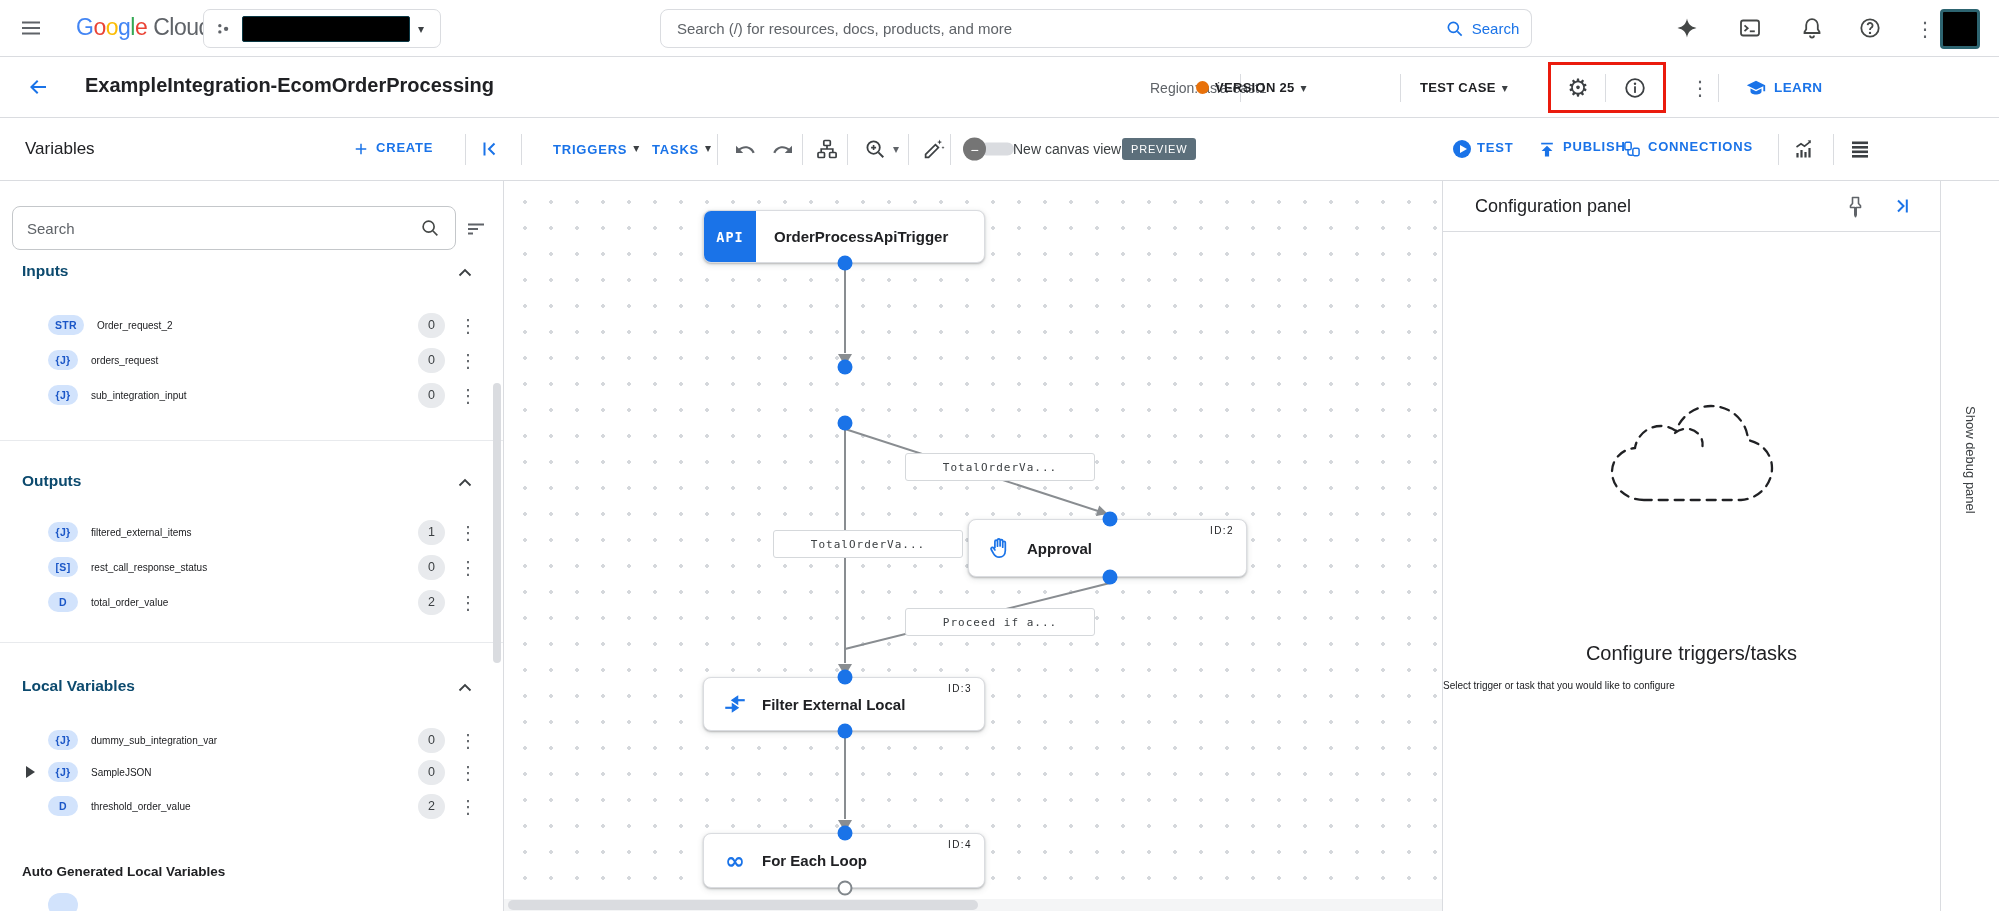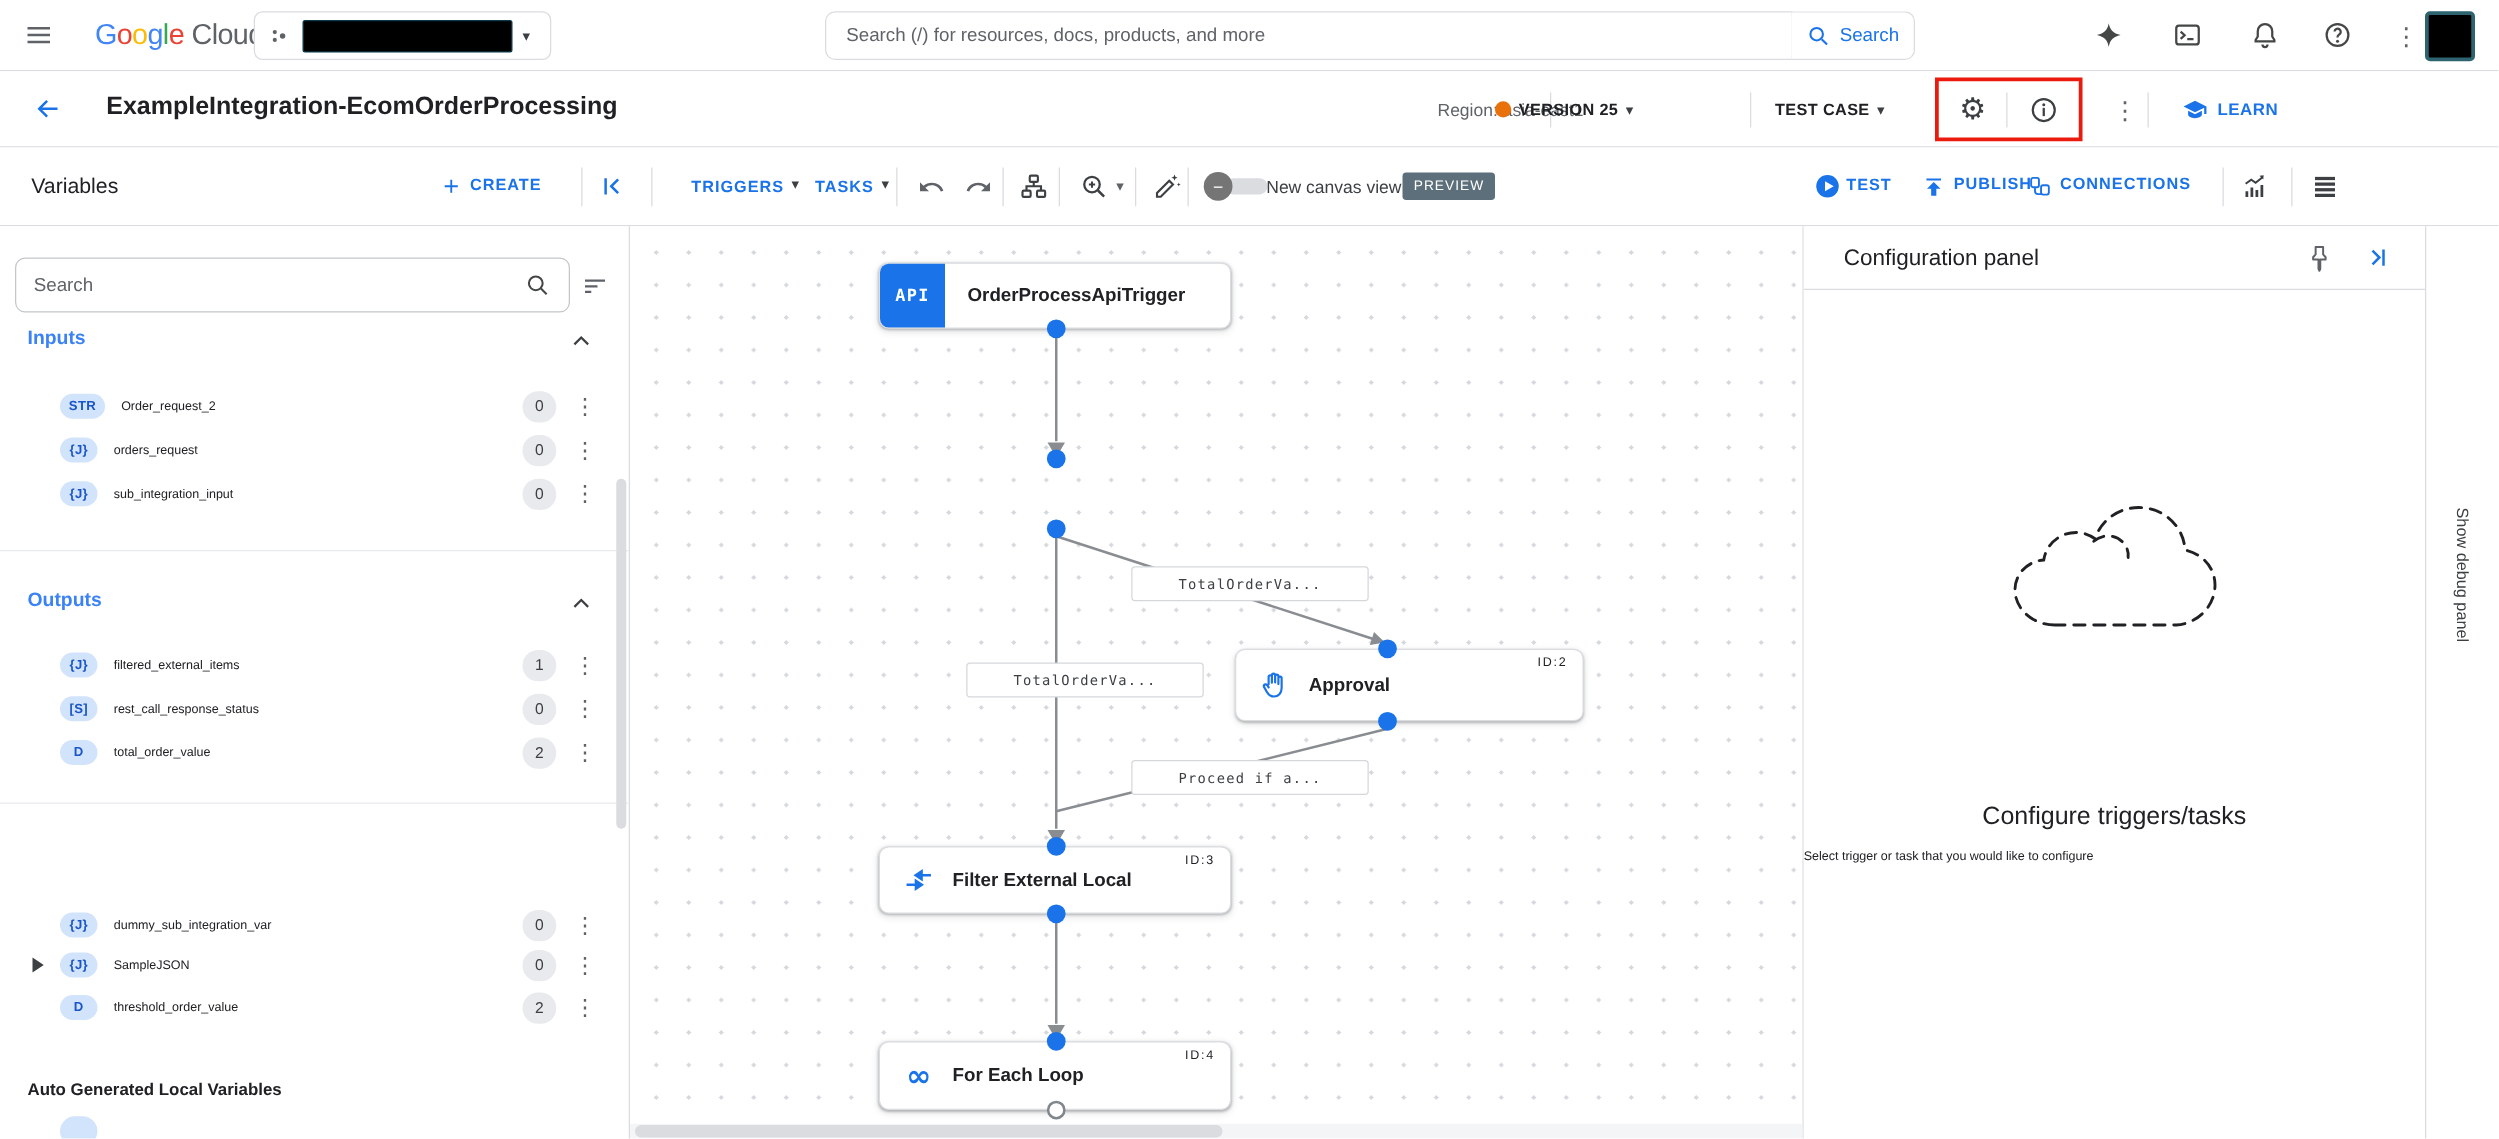--- a/index.html
+++ b/index.html
@@ -50,21 +50,21 @@
   .previewbadge{background:var(--preview-badge,#5c6f7b);color:#fff;font-size:11px;font-weight:400;letter-spacing:.8px;padding:5px 9px;border-radius:3px}
   .playcirc{width:18px;height:18px;border-radius:50%;background:var(--accent,#1a73e8);display:flex;align-items:center;justify-content:center}
   .playcirc span{display:block;width:0;height:0;border-left:7px solid #fff;border-top:4.5px solid transparent;border-bottom:4.5px solid transparent;margin-left:2px}
   
   .sidebar{position:absolute;left:0;top:181px;width:504px;height:730px;background:#fff;border-right:1px solid #dadce0;overflow:hidden}
   .sb-search{position:absolute;left:12px;top:25px;width:444px;height:44px;border:1px solid #c4c7ca;border-radius:8px;display:flex;align-items:center;padding:0 14px}
   .sb-search input{border:none;outline:none;flex:1;font-size:15px;font-family:inherit;color:#202124}
   .sb-search input::placeholder{color:#5f6368}
   .sorticon{position:absolute;left:464px;top:36px;width:24px;height:24px;color:#5f6368;cursor:pointer}
   .sbsec{position:absolute;left:0;width:100%;height:26px}
-  .sbsec .t{position:absolute;left:22px;top:2px;font-size:15.5px;font-weight:700;color:#3b82f6}
+  .sbsec .t{position:absolute;left:22px;top:2px;font-size:15.5px;font-weight:700;color:#0c4a6e}
   .chevup{position:absolute;right:26px;top:1px;width:24px;height:24px;color:#3c4043;cursor:pointer}
   .vrow{position:absolute;left:0;width:100%;height:34px;display:flex;align-items:center;cursor:pointer}
   .vtype{margin-left:48px;min-width:30px;padding:4px 7px;background:var(--badge-bg,#d2e3fc);color:var(--badge-text,#1a56c7);font-size:10.5px;font-weight:700;border-radius:13px;text-align:center;letter-spacing:.3px}
   .vname{margin-left:13px;font-size:10px;color:#202124}
   .vcount{position:absolute;right:58px;min-width:27px;height:25px;background:var(--count-bg,#e8eaed);border-radius:13px;color:#3c4043;font-size:12.5px;display:flex;align-items:center;justify-content:center;padding:0 6px}
   .vdots{position:absolute;right:26px;font-size:18px;color:#5f6368;font-family:"DejaVu Sans",sans-serif}
   .expand{position:absolute;left:26px;width:0;height:0;border-left:9px solid #3c4043;border-top:6px solid transparent;border-bottom:6px solid transparent}
   .sbdiv{position:absolute;left:0;width:100%;height:1px;background:#e8eaed}
   .autotitle{position:absolute;left:22px;font-size:13.5px;font-weight:700;color:#202124}
   .sb-scroll{position:absolute;left:493px;top:202px;width:8px;height:280px;background:#dadce0;border-radius:4px}
@@ -377,20 +377,28 @@
       <span class="vdots">⋮</span>
     </div>
     <div class="vrow" style="top:404px">
       <span class="vtype">D</span>
       <span class="vname">total_order_value</span>
       <span class="vcount">2</span>
       <span class="vdots">⋮</span>
     </div>
     <div class="sbdiv" style="top:461px"></div>
 
+    <div class="sbsec" style="top:494px">
+      <span class="t">Local Variables</span>
+      <span class="chevup">
+          <svg viewBox="0 0 24 24" width="24" height="24">
+            <path d="M6.5 14.5L12 9l5.5 5.5" fill="none" stroke="currentColor" stroke-width="1.8"></path>
+          </svg>
+        </span>
+    </div>
     <div class="vrow" style="top:542px">
       <span class="vtype">{J}</span>
       <span class="vname">dummy_sub_integration_var</span>
       <span class="vcount">0</span>
       <span class="vdots">⋮</span>
     </div>
     <div class="vrow" style="top:574px">
       <span class="expand"></span>
       <span class="vtype">{J}</span>
       <span class="vname">SampleJSON</span>
@@ -425,21 +433,21 @@
         <polygon points="591.9,334.9 595.2,324.5 604,333"></polygon>
       </g>
     </svg>
 
     <div class="node" style="left:199px;top:29px;height:53px">
       <span class="apibadge">API</span>
       <span class="lbl">OrderProcessApiTrigger</span>
     </div>
 
 
-    <div class="node" style="left:484px;top:338px;width:279px;height:58px">
+    <div class="node" style="left:464px;top:338px;width:279px;height:58px">
       <span class="nodeid">ID:2</span>
       <span class="nicon">
         <svg viewBox="0 0 24 24" width="26" height="26" fill="none" stroke="currentColor" stroke-width="1.6" stroke-linecap="round" stroke-linejoin="round">
             <path d="M7.3 11.5V6a1.2 1.2 0 0 1 2.4 0v4.3M9.7 10.3V4.8a1.2 1.2 0 0 1 2.4 0v5.3M12.1 10.1V5.5a1.2 1.2 0 0 1 2.4 0v5.8M14.5 11.3V7a1.2 1.2 0 0 1 2.4 0v7.2c0 3.8-2.4 6.3-5.7 6.3-2.5 0-4-1.2-5.2-3.3l-2.1-3.8c-.5-.9.1-1.9 1.1-1.9.5 0 1 .3 1.3.7l1 1.6"></path>
           </svg>
       </span>
       <span class="lbl">Approval</span>
     </div>
 
     <div class="node" style="left:199px;top:496px;height:54px">

